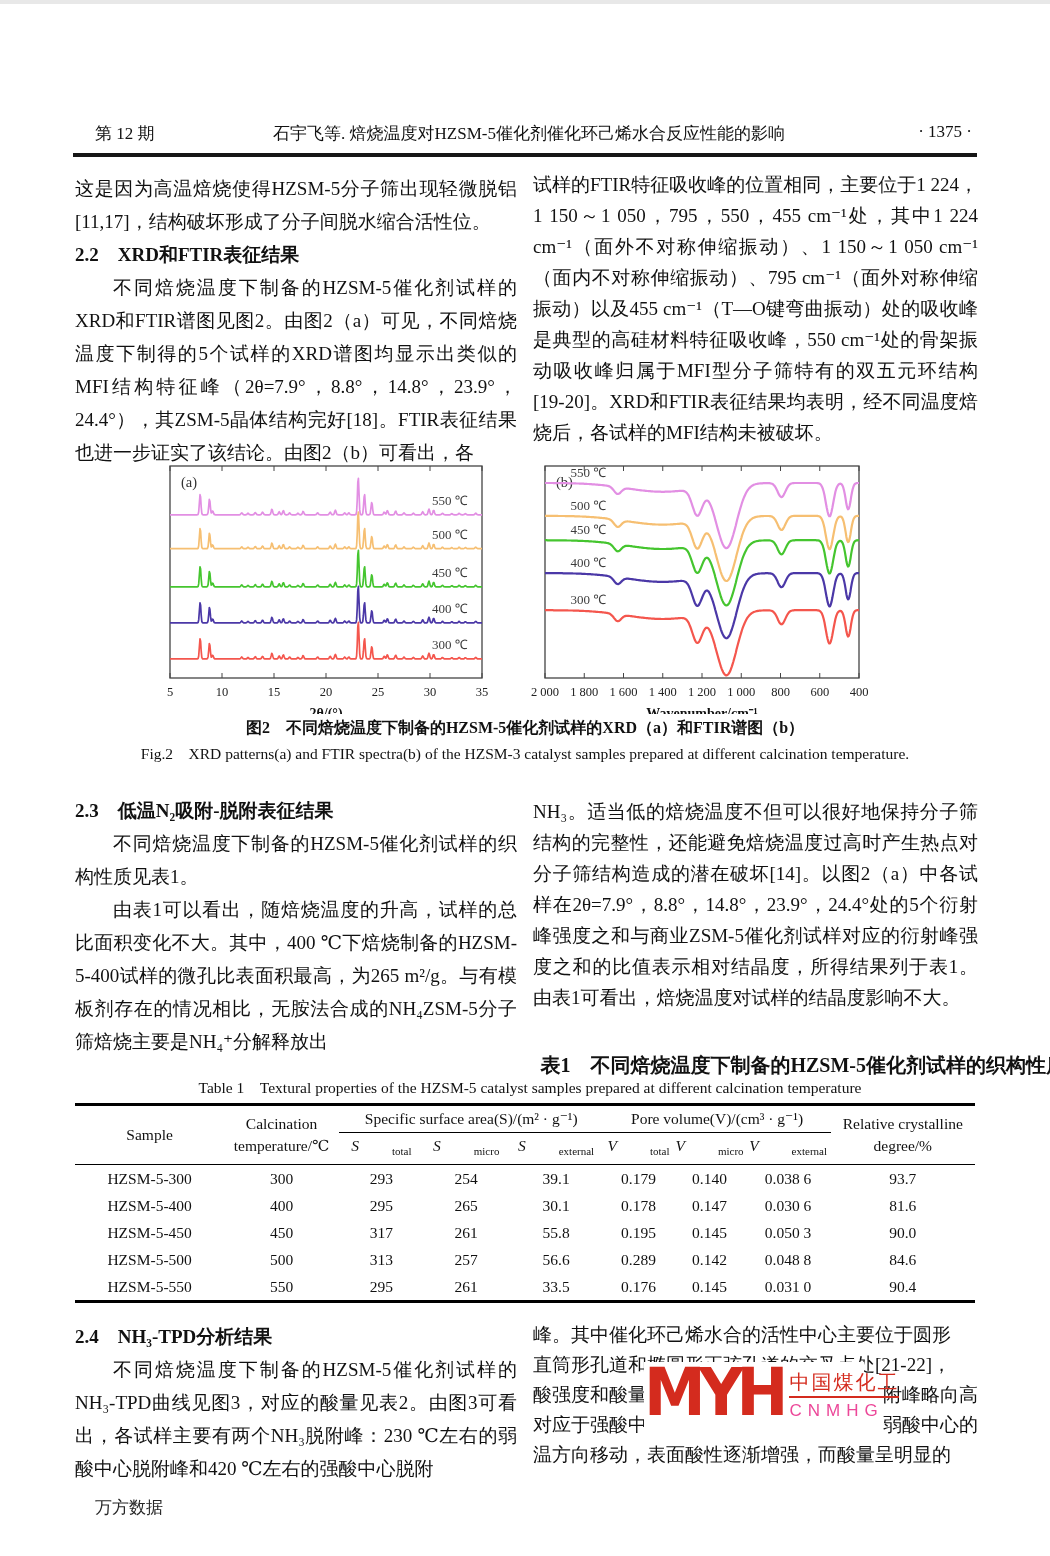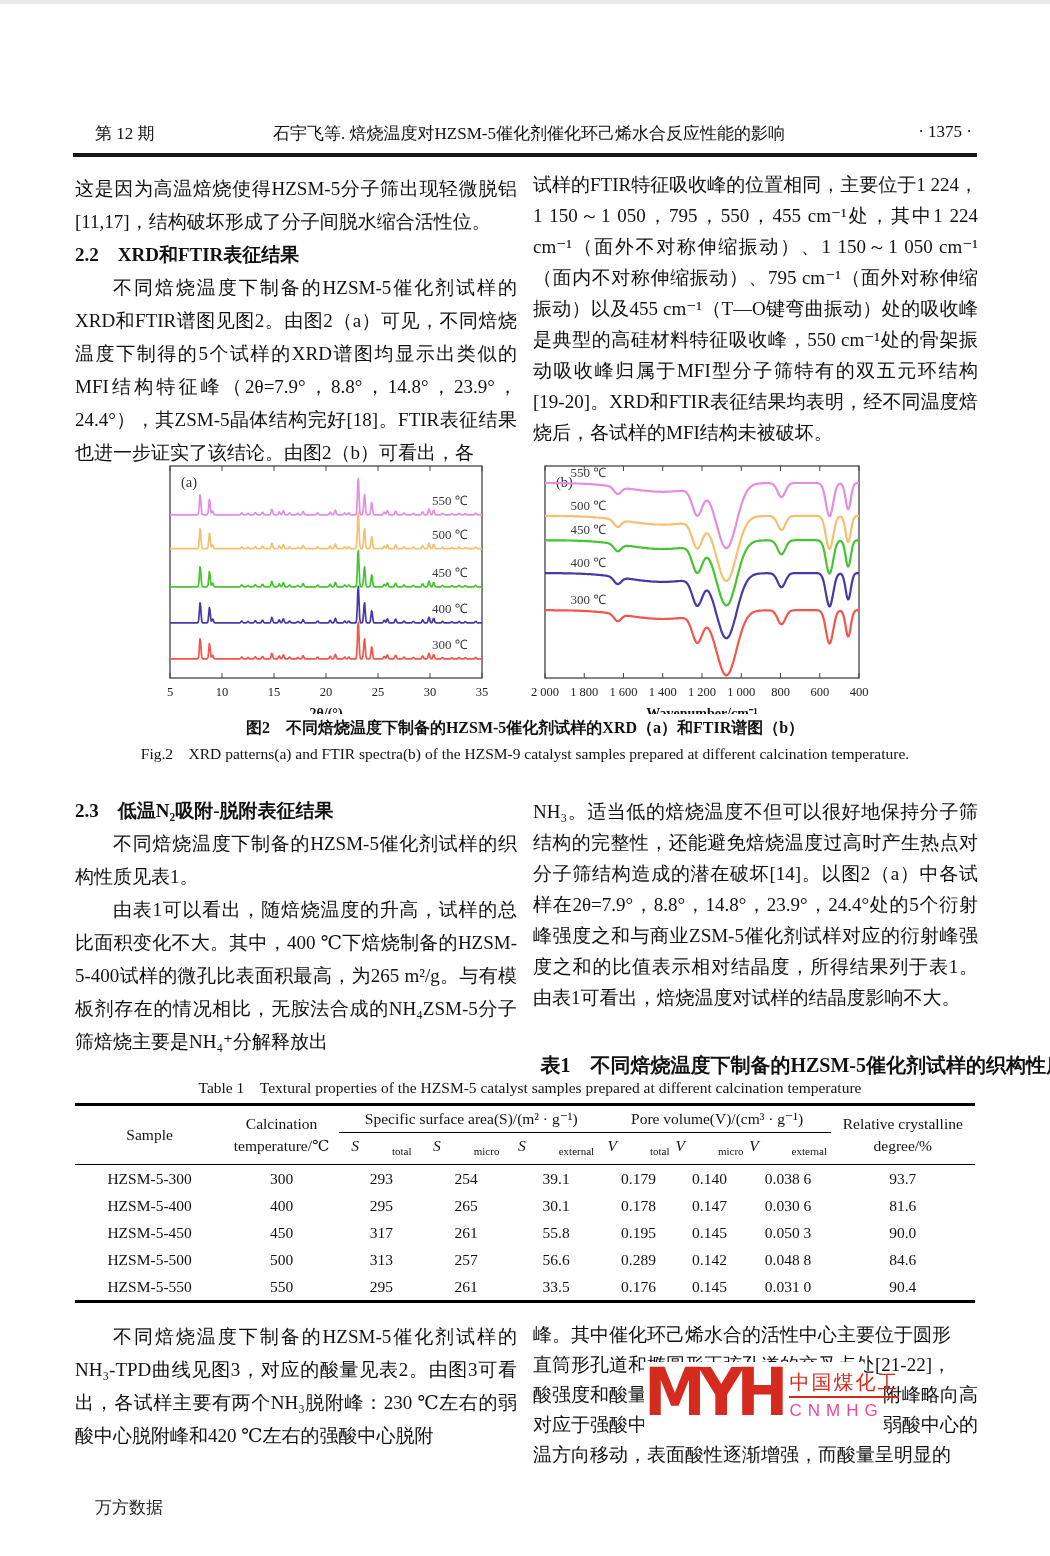--- a/index.html
+++ b/index.html
@@ -141,21 +141,21 @@
       <polyline points="20.0,61.9 20.8,61.9 21.6,61.9 22.4,61.9 23.1,61.9 23.9,61.9 24.7,61.9 25.5,61.9 26.3,61.9 27.1,61.9 27.9,61.9 28.6,61.9 29.4,61.9 30.2,61.9 31.0,61.9 31.8,61.9 32.6,61.9 33.3,62.0 34.1,62.0 34.9,62.0 35.7,62.0 36.5,62.0 37.3,62.0 38.1,62.0 38.8,62.0 39.6,62.0 40.4,62.1 41.2,62.1 42.0,62.1 42.8,62.1 43.5,62.1 44.3,62.1 45.1,62.1 45.9,62.2 46.7,62.2 47.5,62.2 48.3,62.2 49.0,62.2 49.8,62.3 50.6,62.3 51.4,62.3 52.2,62.3 53.0,62.4 53.8,62.4 54.5,62.4 55.3,62.5 56.1,62.5 56.9,62.5 57.7,62.6 58.5,62.6 59.3,62.6 60.0,62.7 60.8,62.7 61.6,62.8 62.4,62.8 63.2,62.9 64.0,62.9 64.7,63.0 65.5,63.0 66.3,63.1 67.1,63.1 67.9,63.2 68.7,63.2 69.5,63.3 70.2,63.3 71.0,63.4 71.8,63.5 72.6,63.5 73.4,63.6 74.2,63.7 74.9,63.8 75.7,63.8 76.5,63.9 77.3,64.0 78.1,64.1 78.9,64.1 79.7,64.2 80.4,64.3 81.2,64.4 82.0,64.6 82.8,64.8 83.6,65.0 84.4,65.3 85.2,65.7 85.9,66.2 86.7,66.9 87.5,67.7 88.3,68.7 89.1,69.7 89.9,70.7 90.7,71.6 91.4,72.4 92.2,72.8 93.0,72.9 93.8,72.7 94.6,72.2 95.4,71.5 96.1,70.7 96.9,69.9 97.7,69.2 98.5,68.5 99.3,68.1 100.1,67.8 100.9,67.6 101.6,67.5 102.4,67.4 103.2,67.5 104.0,67.5 104.8,67.6 105.6,67.7 106.4,67.9 107.1,68.0 107.9,68.1 108.7,68.2 109.5,68.3 110.3,68.4 111.1,68.5 111.8,68.6 112.6,68.7 113.4,68.8 114.2,68.9 115.0,69.0 115.8,69.1 116.6,69.2 117.3,69.3 118.1,69.4 118.9,69.5 119.7,69.6 120.5,69.7 121.3,69.7 122.0,69.8 122.8,69.9 123.6,70.0 124.4,70.0 125.2,70.1 126.0,70.2 126.8,70.2 127.5,70.3 128.3,70.3 129.1,70.4 129.9,70.4 130.7,70.5 131.5,70.5 132.3,70.5 133.0,70.5 133.8,70.6 134.6,70.6 135.4,70.6 136.2,70.6 137.0,70.6 137.8,70.6 138.5,70.6 139.3,70.6 140.1,70.6 140.9,70.6 141.7,70.6 142.5,70.5 143.2,70.5 144.0,70.5 144.8,70.5 145.6,70.4 146.4,70.4 147.2,70.3 148.0,70.3 148.7,70.2 149.5,70.2 150.3,70.1 151.1,70.0 151.9,70.0 152.7,69.9 153.4,69.8 154.2,69.8 155.0,69.7 155.8,69.7 156.6,69.7 157.4,69.7 158.2,69.8 158.9,70.0 159.7,70.3 160.5,70.7 161.3,71.3 162.1,72.1 162.9,73.2 163.7,74.6 164.4,76.3 165.2,78.2 166.0,80.4 166.8,82.8 167.6,85.2 168.4,87.6 169.2,89.8 169.9,91.8 170.7,93.3 171.5,94.3 172.3,94.7 173.1,94.4 173.9,93.6 174.6,92.4 175.4,90.7 176.2,88.8 177.0,86.7 177.8,84.8 178.6,83.0 179.4,81.5 180.1,80.3 180.9,79.6 181.7,79.3 182.5,79.5 183.3,80.1 184.1,81.1 184.8,82.4 185.6,84.1 186.4,86.0 187.2,88.2 188.0,90.6 188.8,93.2 189.6,95.9 190.3,98.8 191.1,101.6 191.9,104.6 192.7,107.5 193.5,110.3 194.3,113.1 195.1,115.7 195.8,118.1 196.6,120.3 197.4,122.3 198.2,123.9 199.0,125.2 199.8,126.2 200.5,126.8 201.3,127.0 202.1,126.9 202.9,126.3 203.7,125.4 204.5,124.1 205.3,122.4 206.0,120.5 206.8,118.3 207.6,115.8 208.4,113.1 209.2,110.3 210.0,107.4 210.8,104.3 211.5,101.3 212.3,98.2 213.1,95.2 213.9,92.2 214.7,89.4 215.5,86.6 216.3,84.1 217.0,81.6 217.8,79.3 218.6,77.2 219.4,75.3 220.2,73.6 221.0,72.0 221.7,70.6 222.5,69.3 223.3,68.2 224.1,67.3 224.9,66.4 225.7,65.7 226.5,65.1 227.2,64.5 228.0,64.1 228.8,63.7 229.6,63.4 230.4,63.1 231.2,62.9 232.0,62.7 232.7,62.6 233.5,62.5 234.3,62.4 235.1,62.3 235.9,62.2 236.7,62.2 237.4,62.1 238.2,62.1 239.0,62.0 239.8,62.0 240.6,62.0 241.4,62.0 242.2,62.0 242.9,62.0 243.7,62.0 244.5,62.1 245.3,62.2 246.1,62.3 246.9,62.6 247.7,63.0 248.4,63.6 249.2,64.4 250.0,65.4 250.8,66.7 251.6,68.2 252.4,69.9 253.1,71.6 253.9,73.2 254.7,74.6 255.5,75.5 256.3,75.9 257.1,75.8 257.9,75.1 258.6,73.9 259.4,72.4 260.2,70.7 261.0,69.0 261.8,67.4 262.6,66.0 263.4,64.8 264.1,63.9 264.9,63.2 265.7,62.7 266.5,62.3 267.3,62.1 268.1,62.0 268.8,61.9 269.6,61.9 270.4,61.9 271.2,61.8 272.0,61.8 272.8,61.8 273.6,61.8 274.3,61.8 275.1,61.8 275.9,61.8 276.7,61.8 277.5,61.8 278.3,61.8 279.1,61.8 279.8,61.8 280.6,61.8 281.4,61.8 282.2,61.8 283.0,61.8 283.8,61.8 284.5,61.8 285.3,61.8 286.1,61.8 286.9,61.8 287.7,61.8 288.5,61.8 289.3,61.8 290.0,61.8 290.8,61.8 291.6,61.9 292.4,61.9 293.2,62.1 294.0,62.3 294.8,62.6 295.5,63.3 296.3,64.3 297.1,65.8 297.9,67.9 298.7,70.7 299.5,74.1 300.2,78.2 301.0,82.5 301.8,86.8 302.6,90.7 303.4,93.5 304.2,95.1 305.0,95.1 305.7,93.5 306.5,90.7 307.3,86.8 308.1,82.5 308.9,78.2 309.7,74.1 310.4,70.7 311.2,67.9 312.0,65.8 312.8,64.3 313.6,63.3 314.4,62.7 315.2,62.5 315.9,62.6 316.7,63.2 317.5,64.4 318.3,66.5 319.1,69.6 319.9,73.7 320.7,78.4 321.4,82.9 322.2,86.5 323.0,88.1 323.8,87.6 324.6,84.9 325.4,80.7 326.1,76.0 326.9,71.5 327.7,67.9 328.5,65.3 329.3,63.7 330.1,62.7 330.9,62.2 331.6,62.0 332.4,61.9 333.2,61.8 334.0,61.8" fill="none" stroke="#f6bf72" stroke-width="2.2" stroke-linejoin="round"></polyline>
       <text x="45.5125" y="55.82" class="temp-label">500 ℃</text>
       <polyline points="20.0,86.2 20.8,86.2 21.6,86.2 22.4,86.3 23.1,86.3 23.9,86.3 24.7,86.3 25.5,86.3 26.3,86.3 27.1,86.3 27.9,86.3 28.6,86.3 29.4,86.3 30.2,86.3 31.0,86.3 31.8,86.3 32.6,86.3 33.3,86.3 34.1,86.3 34.9,86.4 35.7,86.4 36.5,86.4 37.3,86.4 38.1,86.4 38.8,86.4 39.6,86.4 40.4,86.4 41.2,86.4 42.0,86.5 42.8,86.5 43.5,86.5 44.3,86.5 45.1,86.5 45.9,86.5 46.7,86.6 47.5,86.6 48.3,86.6 49.0,86.6 49.8,86.7 50.6,86.7 51.4,86.7 52.2,86.7 53.0,86.8 53.8,86.8 54.5,86.8 55.3,86.8 56.1,86.9 56.9,86.9 57.7,86.9 58.5,87.0 59.3,87.0 60.0,87.1 60.8,87.1 61.6,87.1 62.4,87.2 63.2,87.2 64.0,87.3 64.7,87.3 65.5,87.4 66.3,87.4 67.1,87.5 67.9,87.5 68.7,87.6 69.5,87.7 70.2,87.7 71.0,87.8 71.8,87.9 72.6,87.9 73.4,88.0 74.2,88.1 74.9,88.1 75.7,88.2 76.5,88.3 77.3,88.4 78.1,88.4 78.9,88.5 79.7,88.6 80.4,88.7 81.2,88.8 82.0,89.0 82.8,89.1 83.6,89.4 84.4,89.7 85.2,90.1 85.9,90.6 86.7,91.3 87.5,92.1 88.3,93.1 89.1,94.1 89.9,95.1 90.7,96.0 91.4,96.7 92.2,97.2 93.0,97.3 93.8,97.1 94.6,96.6 95.4,95.9 96.1,95.1 96.9,94.3 97.7,93.5 98.5,92.9 99.3,92.5 100.1,92.1 100.9,91.9 101.6,91.8 102.4,91.8 103.2,91.9 104.0,91.9 104.8,92.0 105.6,92.1 106.4,92.2 107.1,92.3 107.9,92.5 108.7,92.6 109.5,92.7 110.3,92.8 111.1,92.9 111.8,93.0 112.6,93.1 113.4,93.2 114.2,93.3 115.0,93.4 115.8,93.5 116.6,93.6 117.3,93.7 118.1,93.8 118.9,93.9 119.7,94.0 120.5,94.0 121.3,94.1 122.0,94.2 122.8,94.3 123.6,94.4 124.4,94.4 125.2,94.5 126.0,94.5 126.8,94.6 127.5,94.7 128.3,94.7 129.1,94.8 129.9,94.8 130.7,94.8 131.5,94.9 132.3,94.9 133.0,94.9 133.8,94.9 134.6,95.0 135.4,95.0 136.2,95.0 137.0,95.0 137.8,95.0 138.5,95.0 139.3,95.0 140.1,95.0 140.9,95.0 141.7,94.9 142.5,94.9 143.2,94.9 144.0,94.9 144.8,94.8 145.6,94.8 146.4,94.8 147.2,94.7 148.0,94.7 148.7,94.6 149.5,94.5 150.3,94.5 151.1,94.4 151.9,94.4 152.7,94.3 153.4,94.2 154.2,94.2 155.0,94.1 155.8,94.1 156.6,94.1 157.4,94.1 158.2,94.2 158.9,94.4 159.7,94.6 160.5,95.1 161.3,95.7 162.1,96.5 162.9,97.6 163.7,99.0 164.4,100.6 165.2,102.6 166.0,104.8 166.8,107.1 167.6,109.6 168.4,112.0 169.2,114.2 169.9,116.2 170.7,117.7 171.5,118.6 172.3,119.0 173.1,118.8 173.9,118.0 174.6,116.7 175.4,115.1 176.2,113.1 177.0,111.1 177.8,109.1 178.6,107.3 179.4,105.8 180.1,104.7 180.9,104.0 181.7,103.7 182.5,103.9 183.3,104.5 184.1,105.4 184.8,106.8 185.6,108.5 186.4,110.4 187.2,112.6 188.0,115.0 188.8,117.6 189.6,120.3 190.3,123.1 191.1,126.0 191.9,128.9 192.7,131.8 193.5,134.7 194.3,137.4 195.1,140.0 195.8,142.5 196.6,144.7 197.4,146.6 198.2,148.3 199.0,149.6 199.8,150.6 200.5,151.2 201.3,151.4 202.1,151.2 202.9,150.7 203.7,149.8 204.5,148.5 205.3,146.8 206.0,144.9 206.8,142.7 207.6,140.2 208.4,137.5 209.2,134.7 210.0,131.7 210.8,128.7 211.5,125.7 212.3,122.6 213.1,119.6 213.9,116.6 214.7,113.8 215.5,111.0 216.3,108.4 217.0,106.0 217.8,103.7 218.6,101.6 219.4,99.7 220.2,98.0 221.0,96.4 221.7,95.0 222.5,93.7 223.3,92.6 224.1,91.6 224.9,90.8 225.7,90.1 226.5,89.5 227.2,88.9 228.0,88.5 228.8,88.1 229.6,87.8 230.4,87.5 231.2,87.3 232.0,87.1 232.7,87.0 233.5,86.8 234.3,86.7 235.1,86.7 235.9,86.6 236.7,86.5 237.4,86.5 238.2,86.5 239.0,86.4 239.8,86.4 240.6,86.4 241.4,86.4 242.2,86.4 242.9,86.4 243.7,86.4 244.5,86.4 245.3,86.5 246.1,86.7 246.9,87.0 247.7,87.4 248.4,87.9 249.2,88.7 250.0,89.8 250.8,91.1 251.6,92.6 252.4,94.3 253.1,96.0 253.9,97.6 254.7,98.9 255.5,99.9 256.3,100.3 257.1,100.2 257.9,99.5 258.6,98.3 259.4,96.8 260.2,95.1 261.0,93.4 261.8,91.8 262.6,90.4 263.4,89.2 264.1,88.2 264.9,87.5 265.7,87.1 266.5,86.7 267.3,86.5 268.1,86.4 268.8,86.3 269.6,86.3 270.4,86.2 271.2,86.2 272.0,86.2 272.8,86.2 273.6,86.2 274.3,86.2 275.1,86.2 275.9,86.2 276.7,86.2 277.5,86.2 278.3,86.2 279.1,86.2 279.8,86.2 280.6,86.2 281.4,86.2 282.2,86.2 283.0,86.2 283.8,86.2 284.5,86.2 285.3,86.2 286.1,86.2 286.9,86.2 287.7,86.2 288.5,86.2 289.3,86.2 290.0,86.2 290.8,86.2 291.6,86.3 292.4,86.3 293.2,86.4 294.0,86.6 294.8,87.0 295.5,87.7 296.3,88.7 297.1,90.2 297.9,92.2 298.7,95.0 299.5,98.5 300.2,102.5 301.0,106.9 301.8,111.2 302.6,115.0 303.4,117.9 304.2,119.4 305.0,119.4 305.7,117.9 306.5,115.0 307.3,111.2 308.1,106.9 308.9,102.5 309.7,98.5 310.4,95.0 311.2,92.2 312.0,90.2 312.8,88.7 313.6,87.7 314.4,87.1 315.2,86.9 315.9,87.0 316.7,87.6 317.5,88.8 318.3,90.9 319.1,94.0 319.9,98.1 320.7,102.7 321.4,107.3 322.2,110.8 323.0,112.5 323.8,112.0 324.6,109.2 325.4,105.1 326.1,100.4 326.9,95.9 327.7,92.3 328.5,89.7 329.3,88.0 330.1,87.1 330.9,86.6 331.6,86.4 332.4,86.3 333.2,86.2 334.0,86.2" fill="none" stroke="#45c52f" stroke-width="2.2" stroke-linejoin="round"></polyline>
       <text x="45.5125" y="80.19999999999999" class="temp-label">450 ℃</text>
       <polyline points="20.0,119.1 20.8,119.1 21.6,119.1 22.4,119.1 23.1,119.1 23.9,119.1 24.7,119.1 25.5,119.1 26.3,119.1 27.1,119.1 27.9,119.1 28.6,119.2 29.4,119.2 30.2,119.2 31.0,119.2 31.8,119.2 32.6,119.2 33.3,119.2 34.1,119.2 34.9,119.2 35.7,119.2 36.5,119.2 37.3,119.2 38.1,119.3 38.8,119.3 39.6,119.3 40.4,119.3 41.2,119.3 42.0,119.3 42.8,119.3 43.5,119.4 44.3,119.4 45.1,119.4 45.9,119.4 46.7,119.4 47.5,119.4 48.3,119.5 49.0,119.5 49.8,119.5 50.6,119.5 51.4,119.6 52.2,119.6 53.0,119.6 53.8,119.6 54.5,119.7 55.3,119.7 56.1,119.7 56.9,119.8 57.7,119.8 58.5,119.8 59.3,119.9 60.0,119.9 60.8,120.0 61.6,120.0 62.4,120.1 63.2,120.1 64.0,120.1 64.7,120.2 65.5,120.2 66.3,120.3 67.1,120.4 67.9,120.4 68.7,120.5 69.5,120.5 70.2,120.6 71.0,120.7 71.8,120.7 72.6,120.8 73.4,120.9 74.2,120.9 74.9,121.0 75.7,121.1 76.5,121.1 77.3,121.2 78.1,121.3 78.9,121.4 79.7,121.5 80.4,121.6 81.2,121.7 82.0,121.8 82.8,122.0 83.6,122.2 84.4,122.5 85.2,122.9 85.9,123.5 86.7,124.2 87.5,125.0 88.3,125.9 89.1,127.0 89.9,128.0 90.7,128.9 91.4,129.6 92.2,130.0 93.0,130.1 93.8,129.9 94.6,129.4 95.4,128.7 96.1,127.9 96.9,127.1 97.7,126.4 98.5,125.8 99.3,125.3 100.1,125.0 100.9,124.8 101.6,124.7 102.4,124.7 103.2,124.7 104.0,124.8 104.8,124.9 105.6,125.0 106.4,125.1 107.1,125.2 107.9,125.3 108.7,125.4 109.5,125.5 110.3,125.6 111.1,125.8 111.8,125.9 112.6,126.0 113.4,126.1 114.2,126.2 115.0,126.3 115.8,126.4 116.6,126.5 117.3,126.6 118.1,126.6 118.9,126.7 119.7,126.8 120.5,126.9 121.3,127.0 122.0,127.1 122.8,127.1 123.6,127.2 124.4,127.3 125.2,127.3 126.0,127.4 126.8,127.5 127.5,127.5 128.3,127.6 129.1,127.6 129.9,127.7 130.7,127.7 131.5,127.7 132.3,127.8 133.0,127.8 133.8,127.8 134.6,127.8 135.4,127.8 136.2,127.9 137.0,127.9 137.8,127.9 138.5,127.9 139.3,127.9 140.1,127.8 140.9,127.8 141.7,127.8 142.5,127.8 143.2,127.8 144.0,127.7 144.8,127.7 145.6,127.7 146.4,127.6 147.2,127.6 148.0,127.5 148.7,127.5 149.5,127.4 150.3,127.3 151.1,127.3 151.9,127.2 152.7,127.2 153.4,127.1 154.2,127.0 155.0,127.0 155.8,126.9 156.6,126.9 157.4,127.0 158.2,127.0 158.9,127.2 159.7,127.5 160.5,127.9 161.3,128.5 162.1,129.4 162.9,130.5 163.7,131.8 164.4,133.5 165.2,135.4 166.0,137.6 166.8,140.0 167.6,142.4 168.4,144.8 169.2,147.1 169.9,149.0 170.7,150.5 171.5,151.5 172.3,151.9 173.1,151.7 173.9,150.9 174.6,149.6 175.4,147.9 176.2,146.0 177.0,144.0 177.8,142.0 178.6,140.2 179.4,138.7 180.1,137.6 180.9,136.8 181.7,136.6 182.5,136.7 183.3,137.3 184.1,138.3 184.8,139.7 185.6,141.3 186.4,143.3 187.2,145.5 188.0,147.9 188.8,150.5 189.6,153.2 190.3,156.0 191.1,158.9 191.9,161.8 192.7,164.7 193.5,167.5 194.3,170.3 195.1,172.9 195.8,175.3 196.6,177.5 197.4,179.5 198.2,181.1 199.0,182.5 199.8,183.4 200.5,184.0 201.3,184.3 202.1,184.1 202.9,183.5 203.7,182.6 204.5,181.3 205.3,179.7 206.0,177.7 206.8,175.5 207.6,173.0 208.4,170.4 209.2,167.5 210.0,164.6 210.8,161.6 211.5,158.5 212.3,155.4 213.1,152.4 213.9,149.5 214.7,146.6 215.5,143.9 216.3,141.3 217.0,138.9 217.8,136.6 218.6,134.5 219.4,132.6 220.2,130.8 221.0,129.2 221.7,127.8 222.5,126.6 223.3,125.5 224.1,124.5 224.9,123.7 225.7,122.9 226.5,122.3 227.2,121.8 228.0,121.3 228.8,120.9 229.6,120.6 230.4,120.4 231.2,120.1 232.0,120.0 232.7,119.8 233.5,119.7 234.3,119.6 235.1,119.5 235.9,119.5 236.7,119.4 237.4,119.4 238.2,119.3 239.0,119.3 239.8,119.3 240.6,119.2 241.4,119.2 242.2,119.2 242.9,119.2 243.7,119.3 244.5,119.3 245.3,119.4 246.1,119.6 246.9,119.8 247.7,120.2 248.4,120.8 249.2,121.6 250.0,122.6 250.8,123.9 251.6,125.5 252.4,127.1 253.1,128.9 253.9,130.5 254.7,131.8 255.5,132.7 256.3,133.2 257.1,133.0 257.9,132.3 258.6,131.2 259.4,129.7 260.2,128.0 261.0,126.3 261.8,124.6 262.6,123.2 263.4,122.0 264.1,121.1 264.9,120.4 265.7,119.9 266.5,119.6 267.3,119.4 268.1,119.2 268.8,119.2 269.6,119.1 270.4,119.1 271.2,119.1 272.0,119.1 272.8,119.1 273.6,119.1 274.3,119.1 275.1,119.1 275.9,119.1 276.7,119.1 277.5,119.1 278.3,119.1 279.1,119.1 279.8,119.1 280.6,119.1 281.4,119.1 282.2,119.1 283.0,119.1 283.8,119.1 284.5,119.1 285.3,119.1 286.1,119.1 286.9,119.1 287.7,119.1 288.5,119.1 289.3,119.1 290.0,119.1 290.8,119.1 291.6,119.1 292.4,119.2 293.2,119.3 294.0,119.5 294.8,119.9 295.5,120.5 296.3,121.5 297.1,123.0 297.9,125.1 298.7,127.9 299.5,131.4 300.2,135.4 301.0,139.8 301.8,144.1 302.6,147.9 303.4,150.8 304.2,152.3 305.0,152.3 305.7,150.8 306.5,147.9 307.3,144.1 308.1,139.8 308.9,135.4 309.7,131.4 310.4,127.9 311.2,125.1 312.0,123.0 312.8,121.5 313.6,120.6 314.4,120.0 315.2,119.8 315.9,119.9 316.7,120.5 317.5,121.7 318.3,123.8 319.1,126.9 319.9,130.9 320.7,135.6 321.4,140.2 322.2,143.7 323.0,145.4 323.8,144.8 324.6,142.1 325.4,137.9 326.1,133.2 326.9,128.8 327.7,125.2 328.5,122.6 329.3,120.9 330.1,119.9 330.9,119.5 331.6,119.2 332.4,119.1 333.2,119.1 334.0,119.1" fill="none" stroke="#4b38a7" stroke-width="2.2" stroke-linejoin="round"></polyline>
       <text x="45.5125" y="113.06" class="temp-label">400 ℃</text>
       <polyline points="20.0,156.2 20.8,156.2 21.6,156.2 22.4,156.2 23.1,156.2 23.9,156.2 24.7,156.2 25.5,156.2 26.3,156.2 27.1,156.2 27.9,156.2 28.6,156.3 29.4,156.3 30.2,156.3 31.0,156.3 31.8,156.3 32.6,156.3 33.3,156.3 34.1,156.3 34.9,156.3 35.7,156.3 36.5,156.3 37.3,156.3 38.1,156.4 38.8,156.4 39.6,156.4 40.4,156.4 41.2,156.4 42.0,156.4 42.8,156.4 43.5,156.5 44.3,156.5 45.1,156.5 45.9,156.5 46.7,156.5 47.5,156.5 48.3,156.6 49.0,156.6 49.8,156.6 50.6,156.6 51.4,156.7 52.2,156.7 53.0,156.7 53.8,156.7 54.5,156.8 55.3,156.8 56.1,156.8 56.9,156.9 57.7,156.9 58.5,156.9 59.3,157.0 60.0,157.0 60.8,157.1 61.6,157.1 62.4,157.2 63.2,157.2 64.0,157.2 64.7,157.3 65.5,157.3 66.3,157.4 67.1,157.5 67.9,157.5 68.7,157.6 69.5,157.6 70.2,157.7 71.0,157.8 71.8,157.8 72.6,157.9 73.4,158.0 74.2,158.0 74.9,158.1 75.7,158.2 76.5,158.2 77.3,158.3 78.1,158.4 78.9,158.5 79.7,158.6 80.4,158.7 81.2,158.8 82.0,158.9 82.8,159.1 83.6,159.3 84.4,159.6 85.2,160.0 85.9,160.6 86.7,161.3 87.5,162.1 88.3,163.0 89.1,164.1 89.9,165.1 90.7,166.0 91.4,166.7 92.2,167.1 93.0,167.2 93.8,167.0 94.6,166.5 95.4,165.8 96.1,165.0 96.9,164.2 97.7,163.5 98.5,162.9 99.3,162.4 100.1,162.1 100.9,161.9 101.6,161.8 102.4,161.8 103.2,161.8 104.0,161.9 104.8,162.0 105.6,162.1 106.4,162.2 107.1,162.3 107.9,162.4 108.7,162.5 109.5,162.6 110.3,162.7 111.1,162.9 111.8,163.0 112.6,163.1 113.4,163.2 114.2,163.3 115.0,163.4 115.8,163.5 116.6,163.6 117.3,163.7 118.1,163.7 118.9,163.8 119.7,163.9 120.5,164.0 121.3,164.1 122.0,164.2 122.8,164.2 123.6,164.3 124.4,164.4 125.2,164.4 126.0,164.5 126.8,164.6 127.5,164.6 128.3,164.7 129.1,164.7 129.9,164.8 130.7,164.8 131.5,164.8 132.3,164.9 133.0,164.9 133.8,164.9 134.6,164.9 135.4,164.9 136.2,165.0 137.0,165.0 137.8,165.0 138.5,165.0 139.3,165.0 140.1,164.9 140.9,164.9 141.7,164.9 142.5,164.9 143.2,164.9 144.0,164.8 144.8,164.8 145.6,164.8 146.4,164.7 147.2,164.7 148.0,164.6 148.7,164.6 149.5,164.5 150.3,164.4 151.1,164.4 151.9,164.3 152.7,164.3 153.4,164.2 154.2,164.1 155.0,164.1 155.8,164.0 156.6,164.0 157.4,164.1 158.2,164.1 158.9,164.3 159.7,164.6 160.5,165.0 161.3,165.6 162.1,166.5 162.9,167.6 163.7,168.9 164.4,170.6 165.2,172.5 166.0,174.7 166.8,177.1 167.6,179.5 168.4,181.9 169.2,184.2 169.9,186.1 170.7,187.6 171.5,188.6 172.3,189.0 173.1,188.8 173.9,188.0 174.6,186.7 175.4,185.0 176.2,183.1 177.0,181.1 177.8,179.1 178.6,177.3 179.4,175.8 180.1,174.7 180.9,173.9 181.7,173.7 182.5,173.8 183.3,174.4 184.1,175.4 184.8,176.8 185.6,178.4 186.4,180.4 187.2,182.6 188.0,185.0 188.8,187.6 189.6,190.3 190.3,193.1 191.1,196.0 191.9,198.9 192.7,201.8 193.5,204.6 194.3,207.4 195.1,210.0 195.8,212.4 196.6,214.6 197.4,216.6 198.2,218.2 199.0,219.6 199.8,220.5 200.5,221.1 201.3,221.4 202.1,221.2 202.9,220.6 203.7,219.7 204.5,218.4 205.3,216.8 206.0,214.8 206.8,212.6 207.6,210.1 208.4,207.5 209.2,204.6 210.0,201.7 210.8,198.7 211.5,195.6 212.3,192.5 213.1,189.5 213.9,186.6 214.7,183.7 215.5,181.0 216.3,178.4 217.0,176.0 217.8,173.7 218.6,171.6 219.4,169.7 220.2,167.9 221.0,166.3 221.7,164.9 222.5,163.7 223.3,162.6 224.1,161.6 224.9,160.8 225.7,160.0 226.5,159.4 227.2,158.9 228.0,158.4 228.8,158.0 229.6,157.7 230.4,157.5 231.2,157.2 232.0,157.1 232.7,156.9 233.5,156.8 234.3,156.7 235.1,156.6 235.9,156.6 236.7,156.5 237.4,156.5 238.2,156.4 239.0,156.4 239.8,156.4 240.6,156.3 241.4,156.3 242.2,156.3 242.9,156.3 243.7,156.4 244.5,156.4 245.3,156.5 246.1,156.7 246.9,156.9 247.7,157.3 248.4,157.9 249.2,158.7 250.0,159.7 250.8,161.0 251.6,162.6 252.4,164.2 253.1,166.0 253.9,167.6 254.7,168.9 255.5,169.8 256.3,170.3 257.1,170.1 257.9,169.4 258.6,168.3 259.4,166.8 260.2,165.1 261.0,163.4 261.8,161.7 262.6,160.3 263.4,159.1 264.1,158.2 264.9,157.5 265.7,157.0 266.5,156.7 267.3,156.5 268.1,156.3 268.8,156.3 269.6,156.2 270.4,156.2 271.2,156.2 272.0,156.2 272.8,156.2 273.6,156.2 274.3,156.2 275.1,156.2 275.9,156.2 276.7,156.2 277.5,156.2 278.3,156.2 279.1,156.2 279.8,156.2 280.6,156.2 281.4,156.2 282.2,156.2 283.0,156.2 283.8,156.2 284.5,156.2 285.3,156.2 286.1,156.2 286.9,156.2 287.7,156.2 288.5,156.2 289.3,156.2 290.0,156.2 290.8,156.2 291.6,156.2 292.4,156.3 293.2,156.4 294.0,156.6 294.8,157.0 295.5,157.6 296.3,158.6 297.1,160.1 297.9,162.2 298.7,165.0 299.5,168.5 300.2,172.5 301.0,176.9 301.8,181.2 302.6,185.0 303.4,187.9 304.2,189.4 305.0,189.4 305.7,187.9 306.5,185.0 307.3,181.2 308.1,176.9 308.9,172.5 309.7,168.5 310.4,165.0 311.2,162.2 312.0,160.1 312.8,158.6 313.6,157.7 314.4,157.1 315.2,156.9 315.9,157.0 316.7,157.6 317.5,158.8 318.3,160.9 319.1,164.0 319.9,168.0 320.7,172.7 321.4,177.3 322.2,180.8 323.0,182.5 323.8,181.9 324.6,179.2 325.4,175.0 326.1,170.3 326.9,165.9 327.7,162.3 328.5,159.7 329.3,158.0 330.1,157.0 330.9,156.6 331.6,156.3 332.4,156.2 333.2,156.2 334.0,156.2" fill="none" stroke="#f4564d" stroke-width="2.2" stroke-linejoin="round"></polyline>
       <text x="45.5125" y="150.16" class="temp-label">300 ℃</text>
     </svg>
   <div class="cap cap-cn">图2　不同焙烧温度下制备的HZSM-5催化剂试样的XRD（a）和FTIR谱图（b）</div>
-  <div class="cap cap-en">Fig.2　XRD patterns(a) and FTIR spectra(b) of the HZSM-9 catalyst samples prepared at different calcination temperature.</div>
+  <div class="cap cap-en">Fig.2　XRD patterns(a) and FTIR spectra(b) of the HZSM-3 catalyst samples prepared at different calcination temperature.</div>
 
   <div class="col col-l" style="top:790px;">
     <p class="h">2.3　低温N₂吸附-脱附表征结果</p>
     <p class="p ind">不同焙烧温度下制备的HZSM-5催化剂试样的织构性质见表1。</p>
     <p class="p ind">由表1可以看出，随焙烧温度的升高，试样的总比面积变化不大。其中，400 ℃下焙烧制备的HZSM-5-400试样的微孔比表面积最高，为265 m²/g。与有模板剂存在的情况相比，无胺法合成的NH₄ZSM-5分子筛焙烧主要是NH₄⁺分解释放出</p>
   </div>
   <div class="col col-r" style="top:792px;line-height:31px;">
     <p class="p">NH₃。适当低的焙烧温度不但可以很好地保持分子筛结构的完整性，还能避免焙烧温度过高时产生热点对分子筛结构造成的潜在破坏[14]。以图2（a）中各试样在2θ=7.9°，8.8°，14.8°，23.9°，24.4°处的5个衍射峰强度之和与商业ZSM-5催化剂试样对应的衍射峰强度之和的比值表示相对结晶度，所得结果列于表1。由表1可看出，焙烧温度对试样的结晶度影响不大。</p>
   </div>
 
@@ -249,20 +249,21 @@
           <td>33.5</td>
           <td>0.176</td>
           <td>0.145</td>
           <td>0.031 0</td>
           <td>90.4</td>
         </tr>
       </tbody>
   </table>
 
   <div class="col col-l" style="top:1316px;">
+    <p class="h">2.4　NH₃-TPD分析结果</p>
     <p class="p ind">不同焙烧温度下制备的HZSM-5催化剂试样的NH₃-TPD曲线见图3，对应的酸量见表2。由图3可看出，各试样主要有两个NH₃脱附峰：230 ℃左右的弱酸中心脱附峰和420 ℃左右的强酸中心脱附</p>
   </div>
   <div class="col col-r" style="top:1316px;line-height:30px;">
     <div>峰。其中催化环己烯水合的活性中心主要位于圆形</div>
     <div>直筒形孔道和椭圆形正弦孔道的交叉点处[21-22]，</div>
     <div class="line-row">
       <span>酸强度和酸量</span>
       <span>附峰略向高</span>
     </div>
     <div class="line-row">

